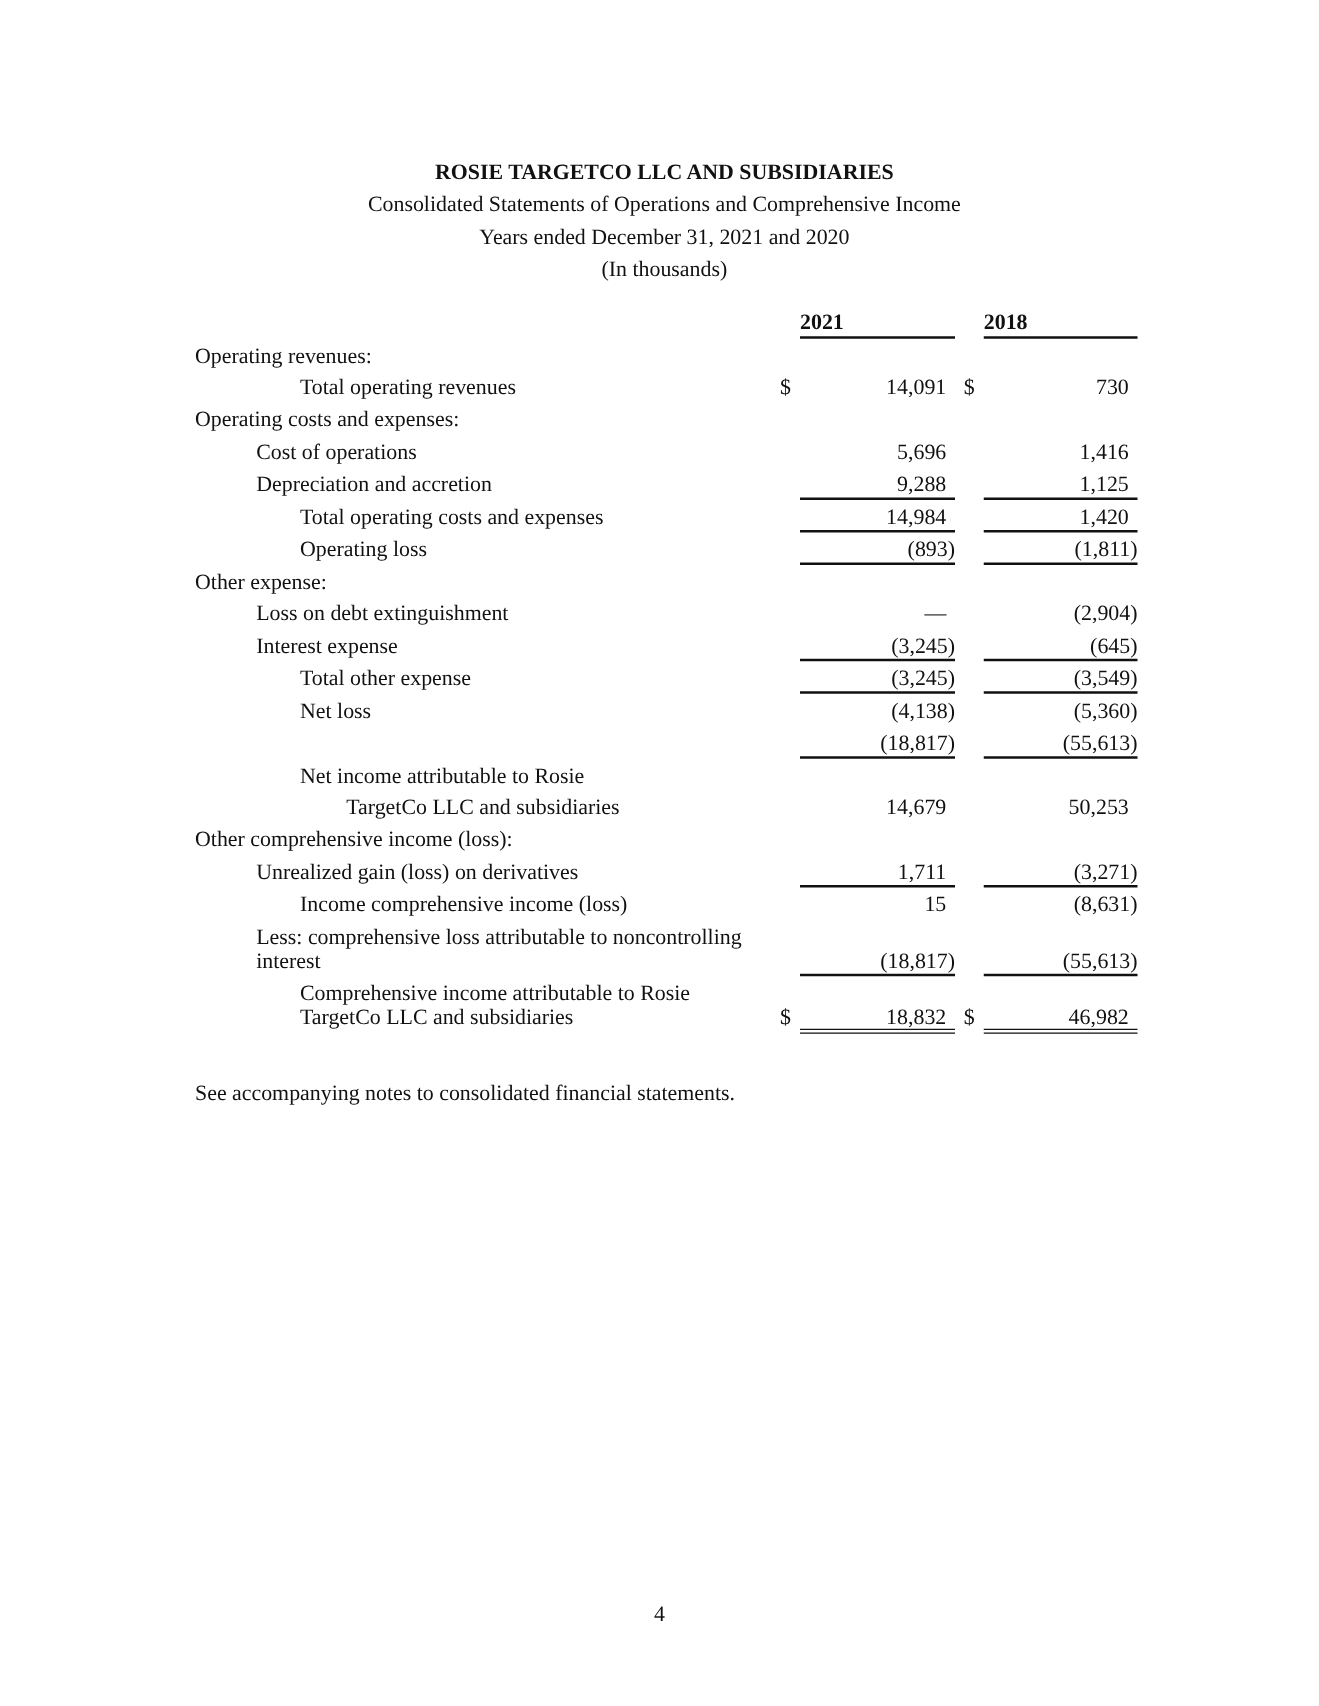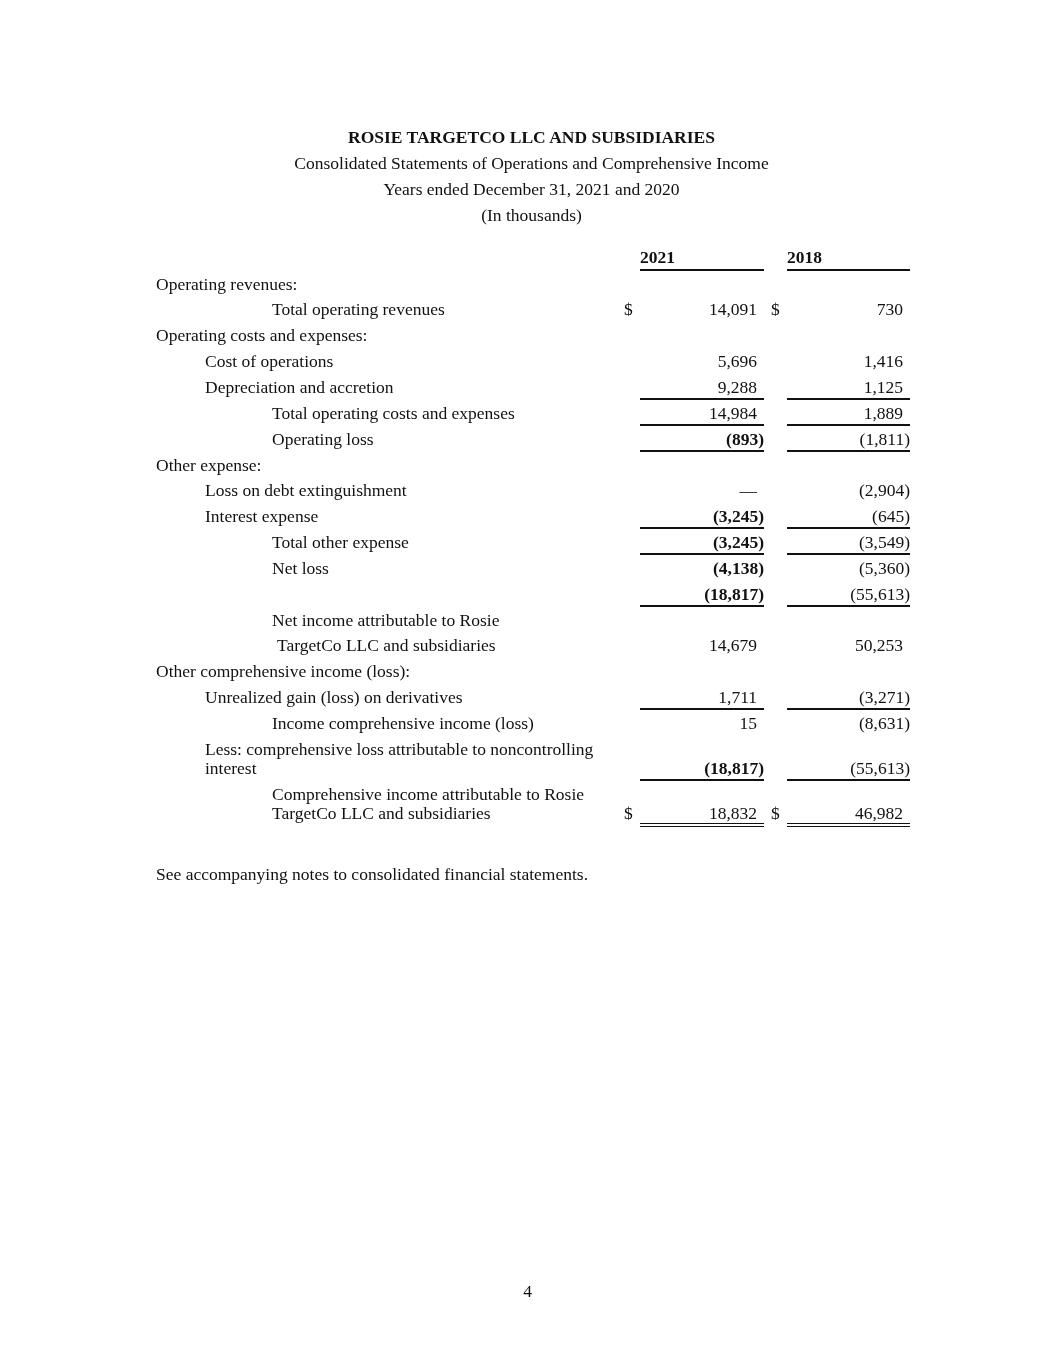--- a/index.html
+++ b/index.html
@@ -19,31 +19,31 @@
     position: absolute; top: 247px; font-weight: bold; text-align: left;
     border-bottom: 2px solid #111; height: 22px; line-height: 20px;
   }
   .col21 { left: 640px; width: 124px; }
   .col20 { left: 787px; width: 123px; }
 
   .row { position: absolute; left: 0; width: 1055px; height: 26px; }
   .row .lbl { position: absolute; white-space: nowrap; line-height: 20px; }
   .ind0 { left: 156px; }
   .ind1 { left: 173px; margin-left: 32px; }
-  .ind2 { left: 272px; }
+  .ind2 { left: 240px; }
   .ind3 { left: 277px; }
 
   .cur { position: absolute; line-height: 20px; }
   .cur21 { left: 624px; }
   .cur20 { left: 771px; }
 
   .val { position: absolute; text-align: right; line-height: 20px; height: 20px; }
   .v21 { left: 640px; width: 117px; padding-right: 7px; }
   .v20 { left: 787px; width: 116px; padding-right: 7px; }
-  .v21.paren { width: 124px; padding-right: 0; font-weight: bold; }
+  .v21.paren { width: 124px; padding-right: 0; }
   .v20.paren { width: 123px; padding-right: 0; }
 
   .line { position: absolute; height: 0; border-top: 2px solid #111; }
   .l21 { left: 640px; width: 124px; }
   .l20 { left: 787px; width: 123px; }
   .dbl { border-top: 4px double #111; }
 
   .footnote { position: absolute; left: 156px; top: 864px; }
   .pagenum { position: absolute; left: 0; width: 1055px; text-align: center; top: 1281px; }
 </style>
@@ -88,21 +88,21 @@
     <span class="lbl ind1">Depreciation and accretion</span>
     <span class="val v21">9,288</span>
     <span class="val v20">1,125</span>
   </div>
   <div class="line l21" style="top:398px"></div>
   <div class="line l20" style="top:398px"></div>
 
   <div class="row" style="top:403px">
     <span class="lbl ind2">Total operating costs and expenses</span>
     <span class="val v21">14,984</span>
-    <span class="val v20">1,889</span>
+    <span class="val v20">1,420</span>
   </div>
   <div class="line l21" style="top:424px"></div>
   <div class="line l20" style="top:424px"></div>
 
   <div class="row" style="top:429px">
     <span class="lbl ind2">Operating loss</span>
     <span class="val v21 paren">(893)</span>
     <span class="val v20 paren">(1,811)</span>
   </div>
   <div class="line l21" style="top:450px"></div>

